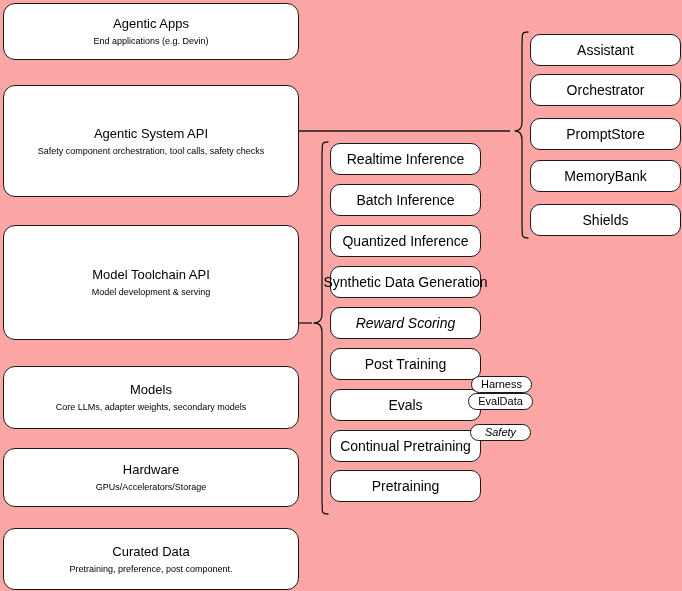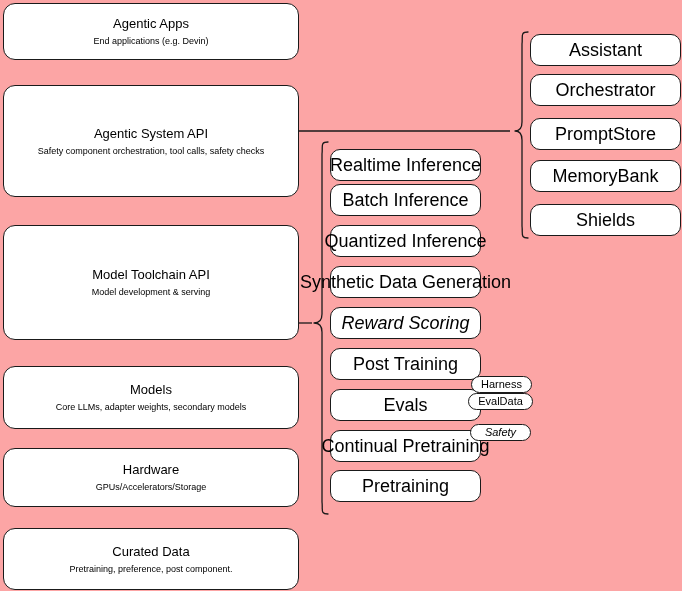--- a/index.html
+++ b/index.html
@@ -48,21 +48,21 @@
 
   
   .layer-box { left: 3px; width: 296px; }
 
   
   .cap-box {
     height: 32px;
     border-radius: 10px;
     justify-content: center;
   }
-  .cap-box .title { font-size: 18px; }
+  .cap-box .title { font-size: 14px; }
   .mid-box { left: 330px; width: 151px; }
   .right-box { left: 530px; width: 151px; }
 
   
   .pill {
     position: absolute;
     box-sizing: border-box;
     border: 1.3px solid #1a1a1a;
     border-radius: 11px;
     background: #ffffff;
@@ -147,21 +147,21 @@
       <path d="M328 142
                C 320 142, 323 146, 322 154
                L 322 314
                C 322 320, 320 323, 314 323
                C 320 323, 322 326, 322 332
                L 322 502
                C 323 510, 320 514, 328 514" stroke="#1a1a1a" stroke-width="1.3" fill="none" stroke-linecap="round" stroke-linejoin="round"></path>
     </svg>
   </div>
 
-  <div class="box cap-box mid-box" style="top:149px;">
+  <div class="box cap-box mid-box" style="top:143px;">
     <div class="title">Realtime Inference</div>
   </div>
   <div class="box cap-box mid-box" style="top:184px;">
     <div class="title">Batch Inference</div>
   </div>
   <div class="box cap-box mid-box" style="top:225px;">
     <div class="title">Quantized Inference</div>
   </div>
   <div class="box cap-box mid-box" style="top:266px;">
     <div class="title">Synthetic Data Generation</div>

